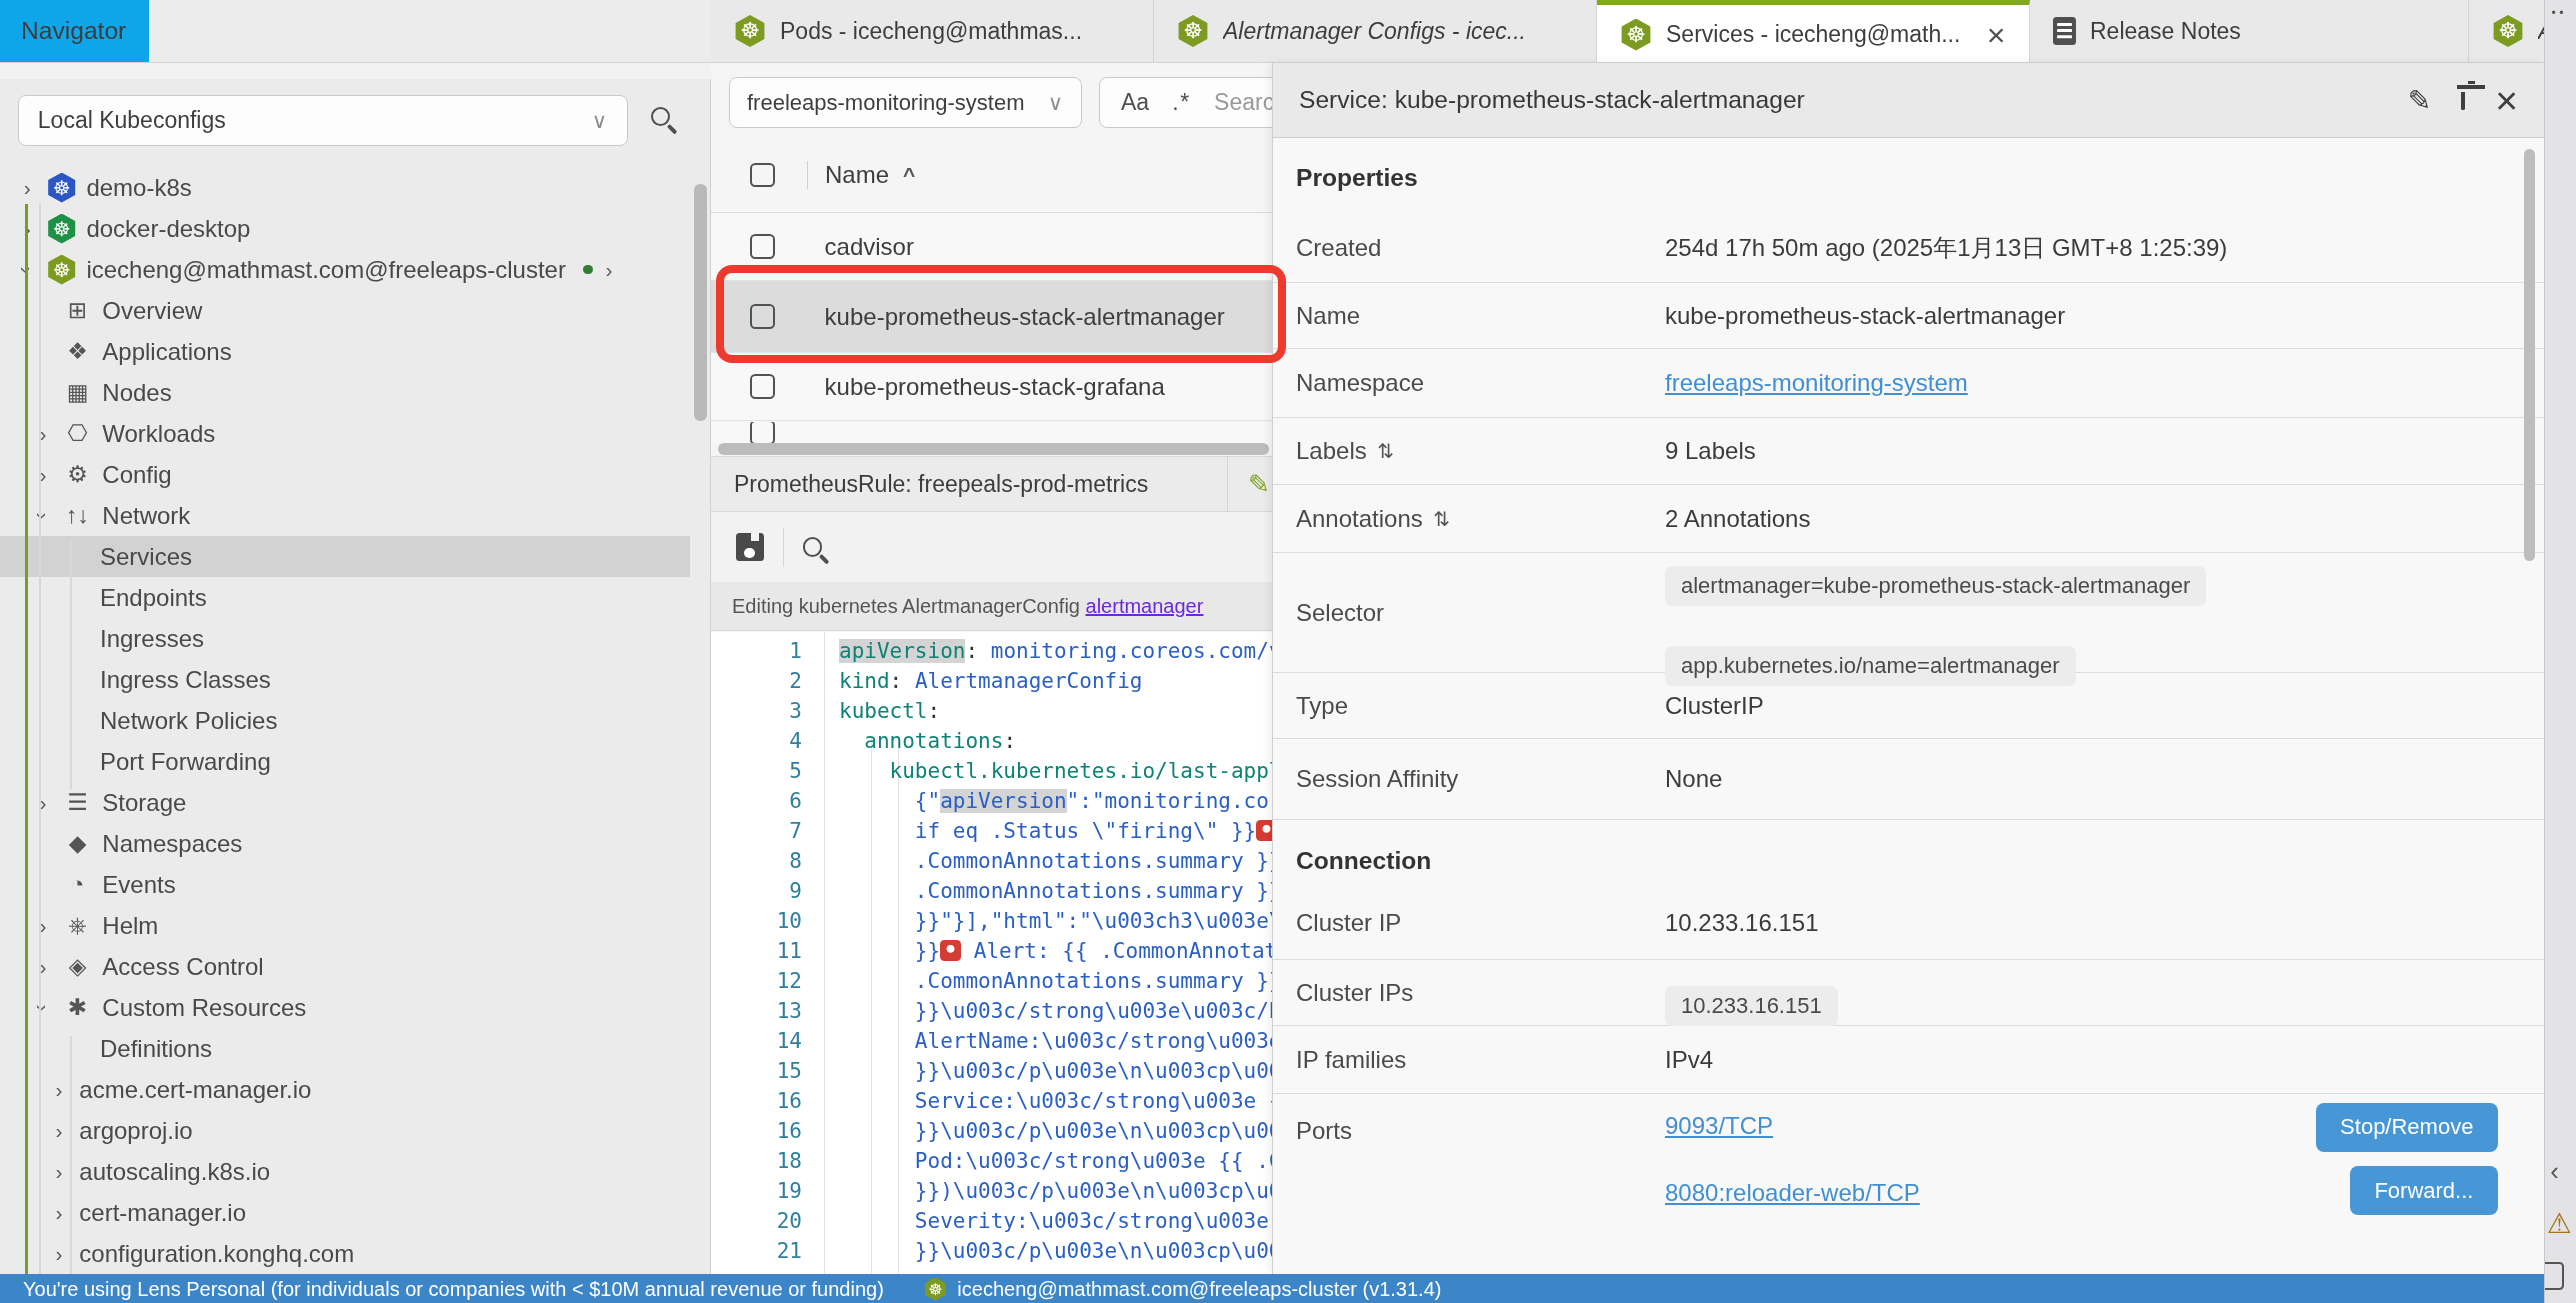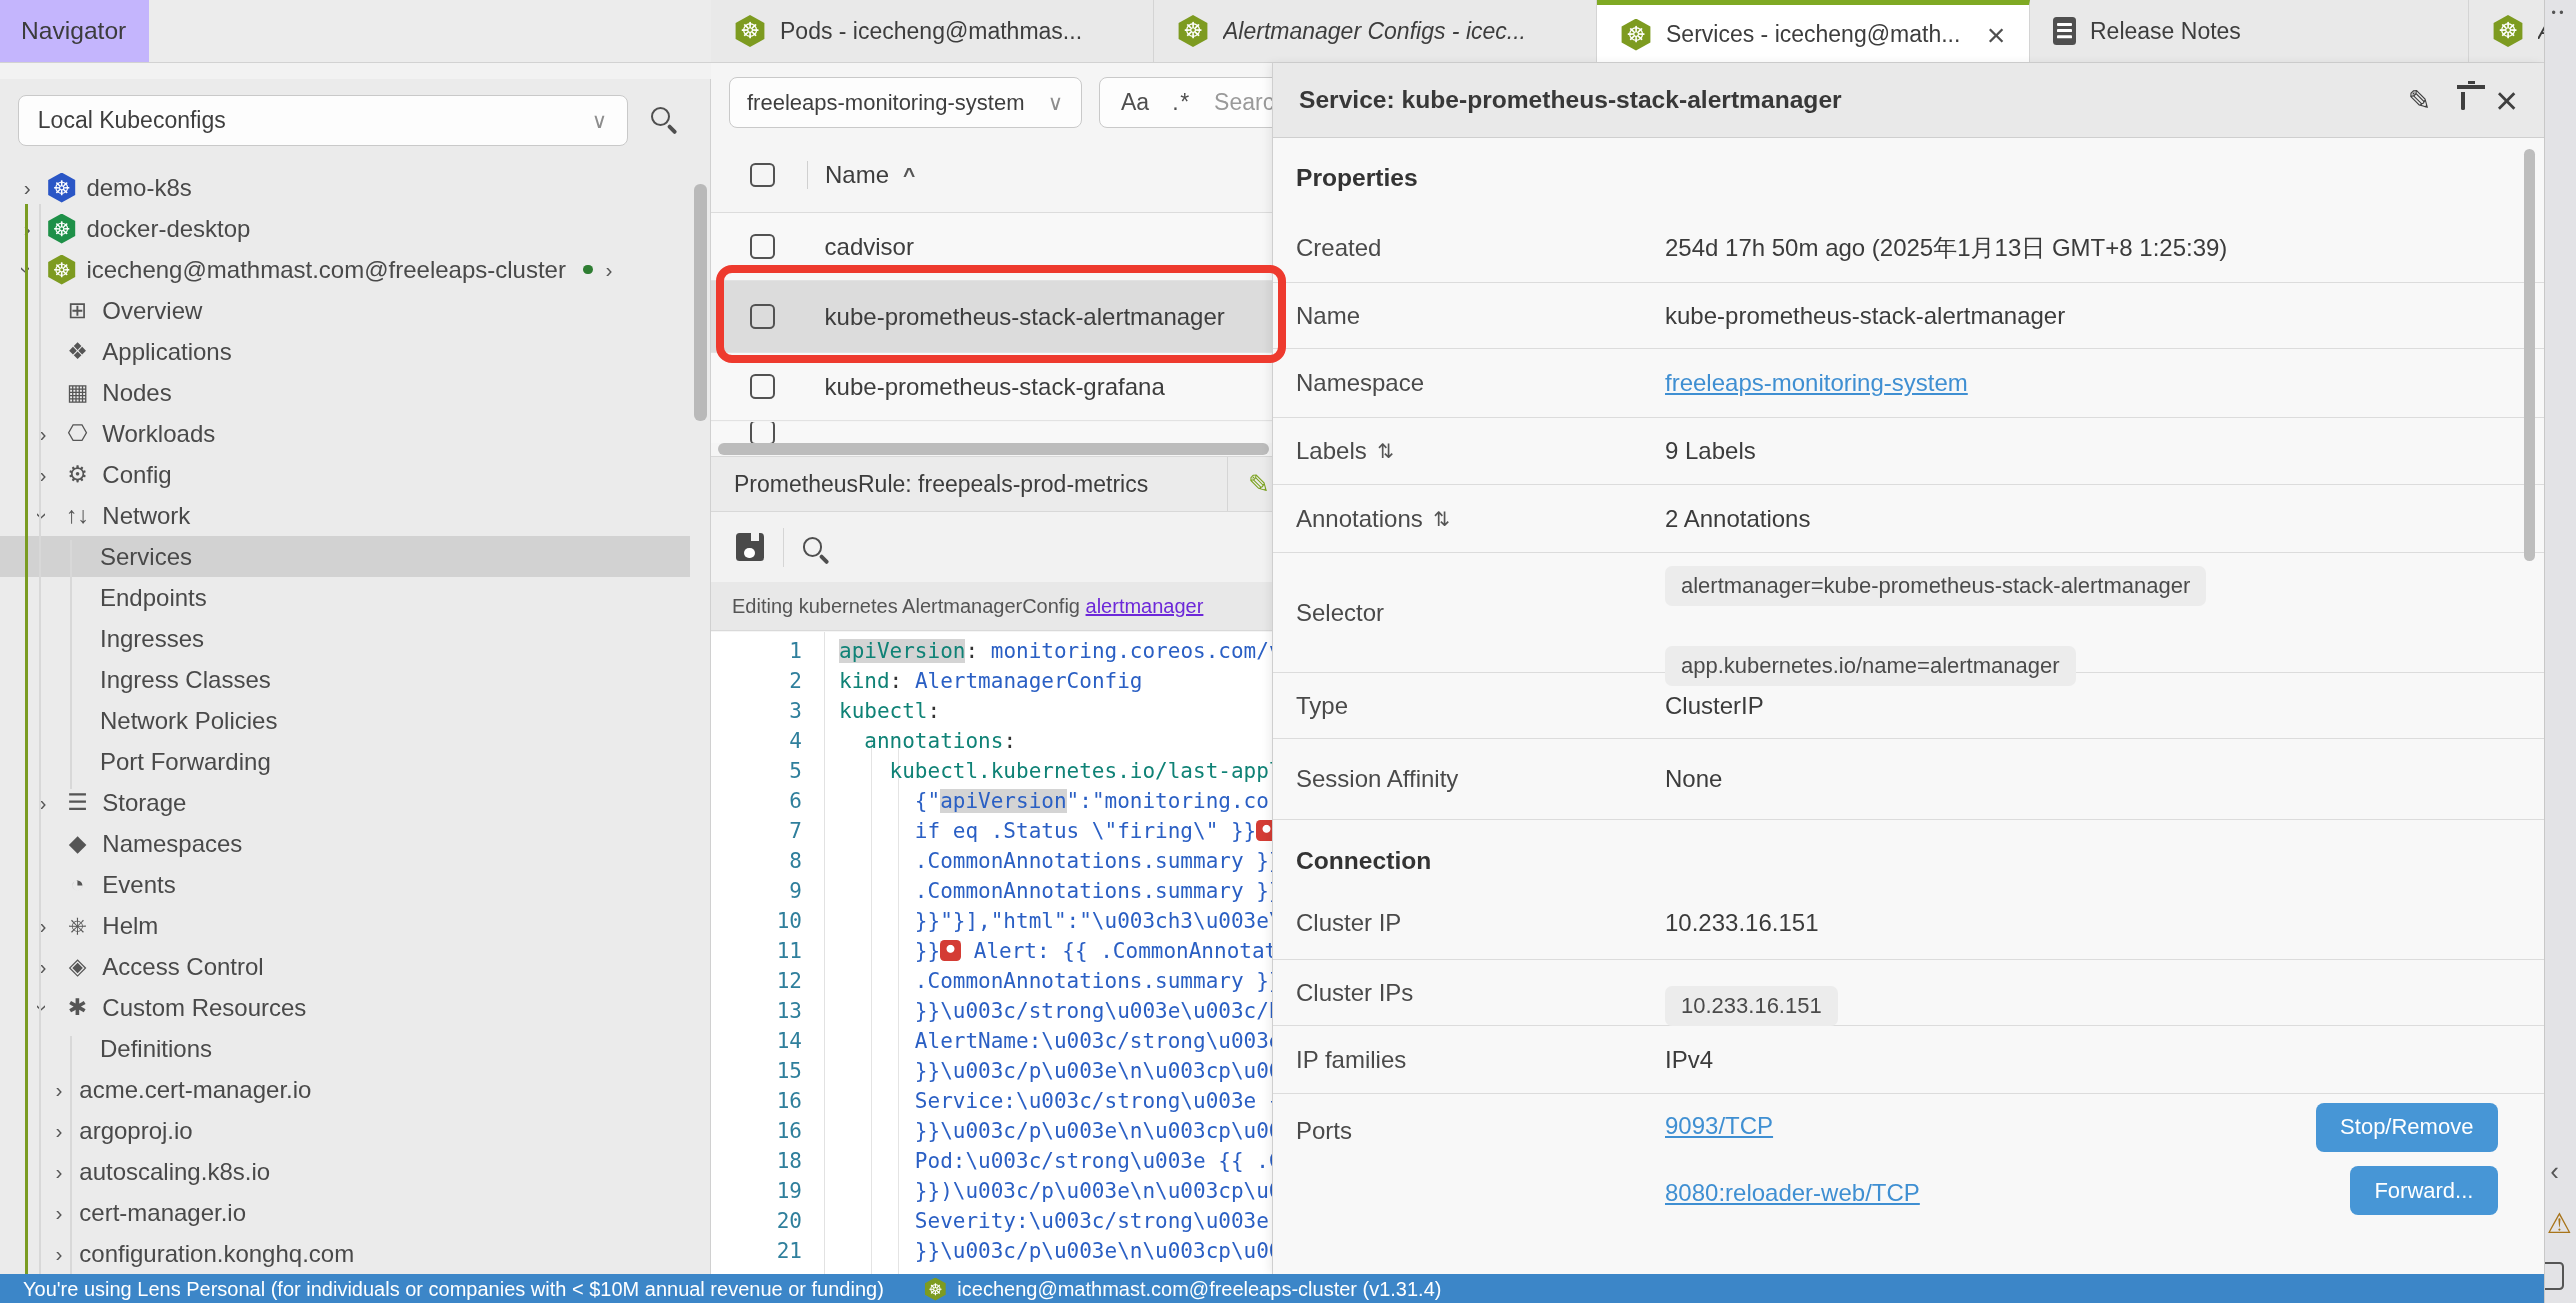--- a/index.html
+++ b/index.html
@@ -3,21 +3,21 @@
 <meta charset="utf-8">
 <style>
   * { box-sizing: border-box; margin: 0; padding: 0; }
   html,body { width:2576px; height:1304px; overflow:hidden; }
   .app { position:relative; width:2576px; height:1304px; background:#f2f2f2;
          font-family:"Liberation Sans", sans-serif; color:#3f3f3f; }
 
   
   .tabbar { position:absolute; top:0; left:0; right:0; height:63px; display:flex;
             background:#ececec; border-bottom:0.9px solid #d2d2d2; z-index:10; }
-  .nav-head { width:149px; background:#c4b5fd; display:flex; align-items:center;
+  .nav-head { width:149px; background:#0ea5e9; display:flex; align-items:center;
               padding-left:21px; font-size:24.6px; color:#3c3c3c; flex:none; }
   .tab-spacer { width:562px; flex:none; background:#ececec; }
   .tab { flex:none; display:flex; align-items:center; gap:14px; padding:0 23px;
          border-right:0.9px solid #d4d4d4; background:#e9e9e9; font-size:23px;
          color:#3d3d3d; overflow:hidden; white-space:nowrap; position:relative; }
   .tab.active { background:#ffffff; border-top:5.3px solid #7fa923; height:64px; }
   .tab-label { overflow:hidden; text-overflow:ellipsis; }
   .italic { font-style:italic; }
   .tab-close { font-size:32px; color:#4f4f4f; margin-left:12.3px; line-height:1; }
   [data-name="tab-pods"] { width:443px; }
@@ -120,21 +120,21 @@
   .k { color:#0f8276; } .v { color:#2a5fc4; } .p { color:#333; }
   .hl { background:#d4d4d4; }
   .sir { display:inline-block; width:21px; height:21px; background:#d43c34; border-radius:4.4px;
          vertical-align:-2.6px; background-image:radial-gradient(circle at 50% 42%, #fff 0 3.5px, transparent 4.4px); }
 
   
   .drawer { position:absolute; left:1272px; top:0; bottom:0; width:1272px; background:#f8f8f8;
             border-left:0.9px solid #cfcfcf; box-shadow:-3.5px 0 8.8px rgba(0,0,0,.07); z-index:20; overflow:hidden; }
   .drawer-head { height:75px; background:#e9e9e9; border-bottom:0.9px solid #cfcfcf;
                  display:flex; align-items:center; padding:0 26px; }
-  .drawer-title { flex:1; font-size:24.6px; font-weight:700; color:#383838; }
+  .drawer-title { flex:1; font-size:24.6px; font-weight:400; color:#383838; }
   .head-ic { margin-left:30px; color:#3f3f3f; }
   .head-pencil { font-size:28px; }
   .trash { width:21px; height:24.6px; border:2.6px solid #3f3f3f; border-top:none; border-radius:0 0 3.5px 3.5px; position:relative; }
   .trash::before { content:""; position:absolute; left:-6.1px; top:-7px; width:28px; height:3.5px; background:#3f3f3f; }
   .trash::after { content:""; position:absolute; left:4.4px; top:-11.4px; width:7px; height:3.5px; background:#3f3f3f; }
   .head-close { font-size:39px; line-height:1; }
   .drawer-body { position:absolute; top:75px; left:0; right:0; bottom:0; overflow:hidden; }
   .sect-title { height:75px; display:flex; align-items:flex-end; padding:0 0 21px 23px;
                 font-size:24.6px; font-weight:bold; color:#333; }
   .sect-title.conn { height:67px; padding-bottom:12.3px; }

